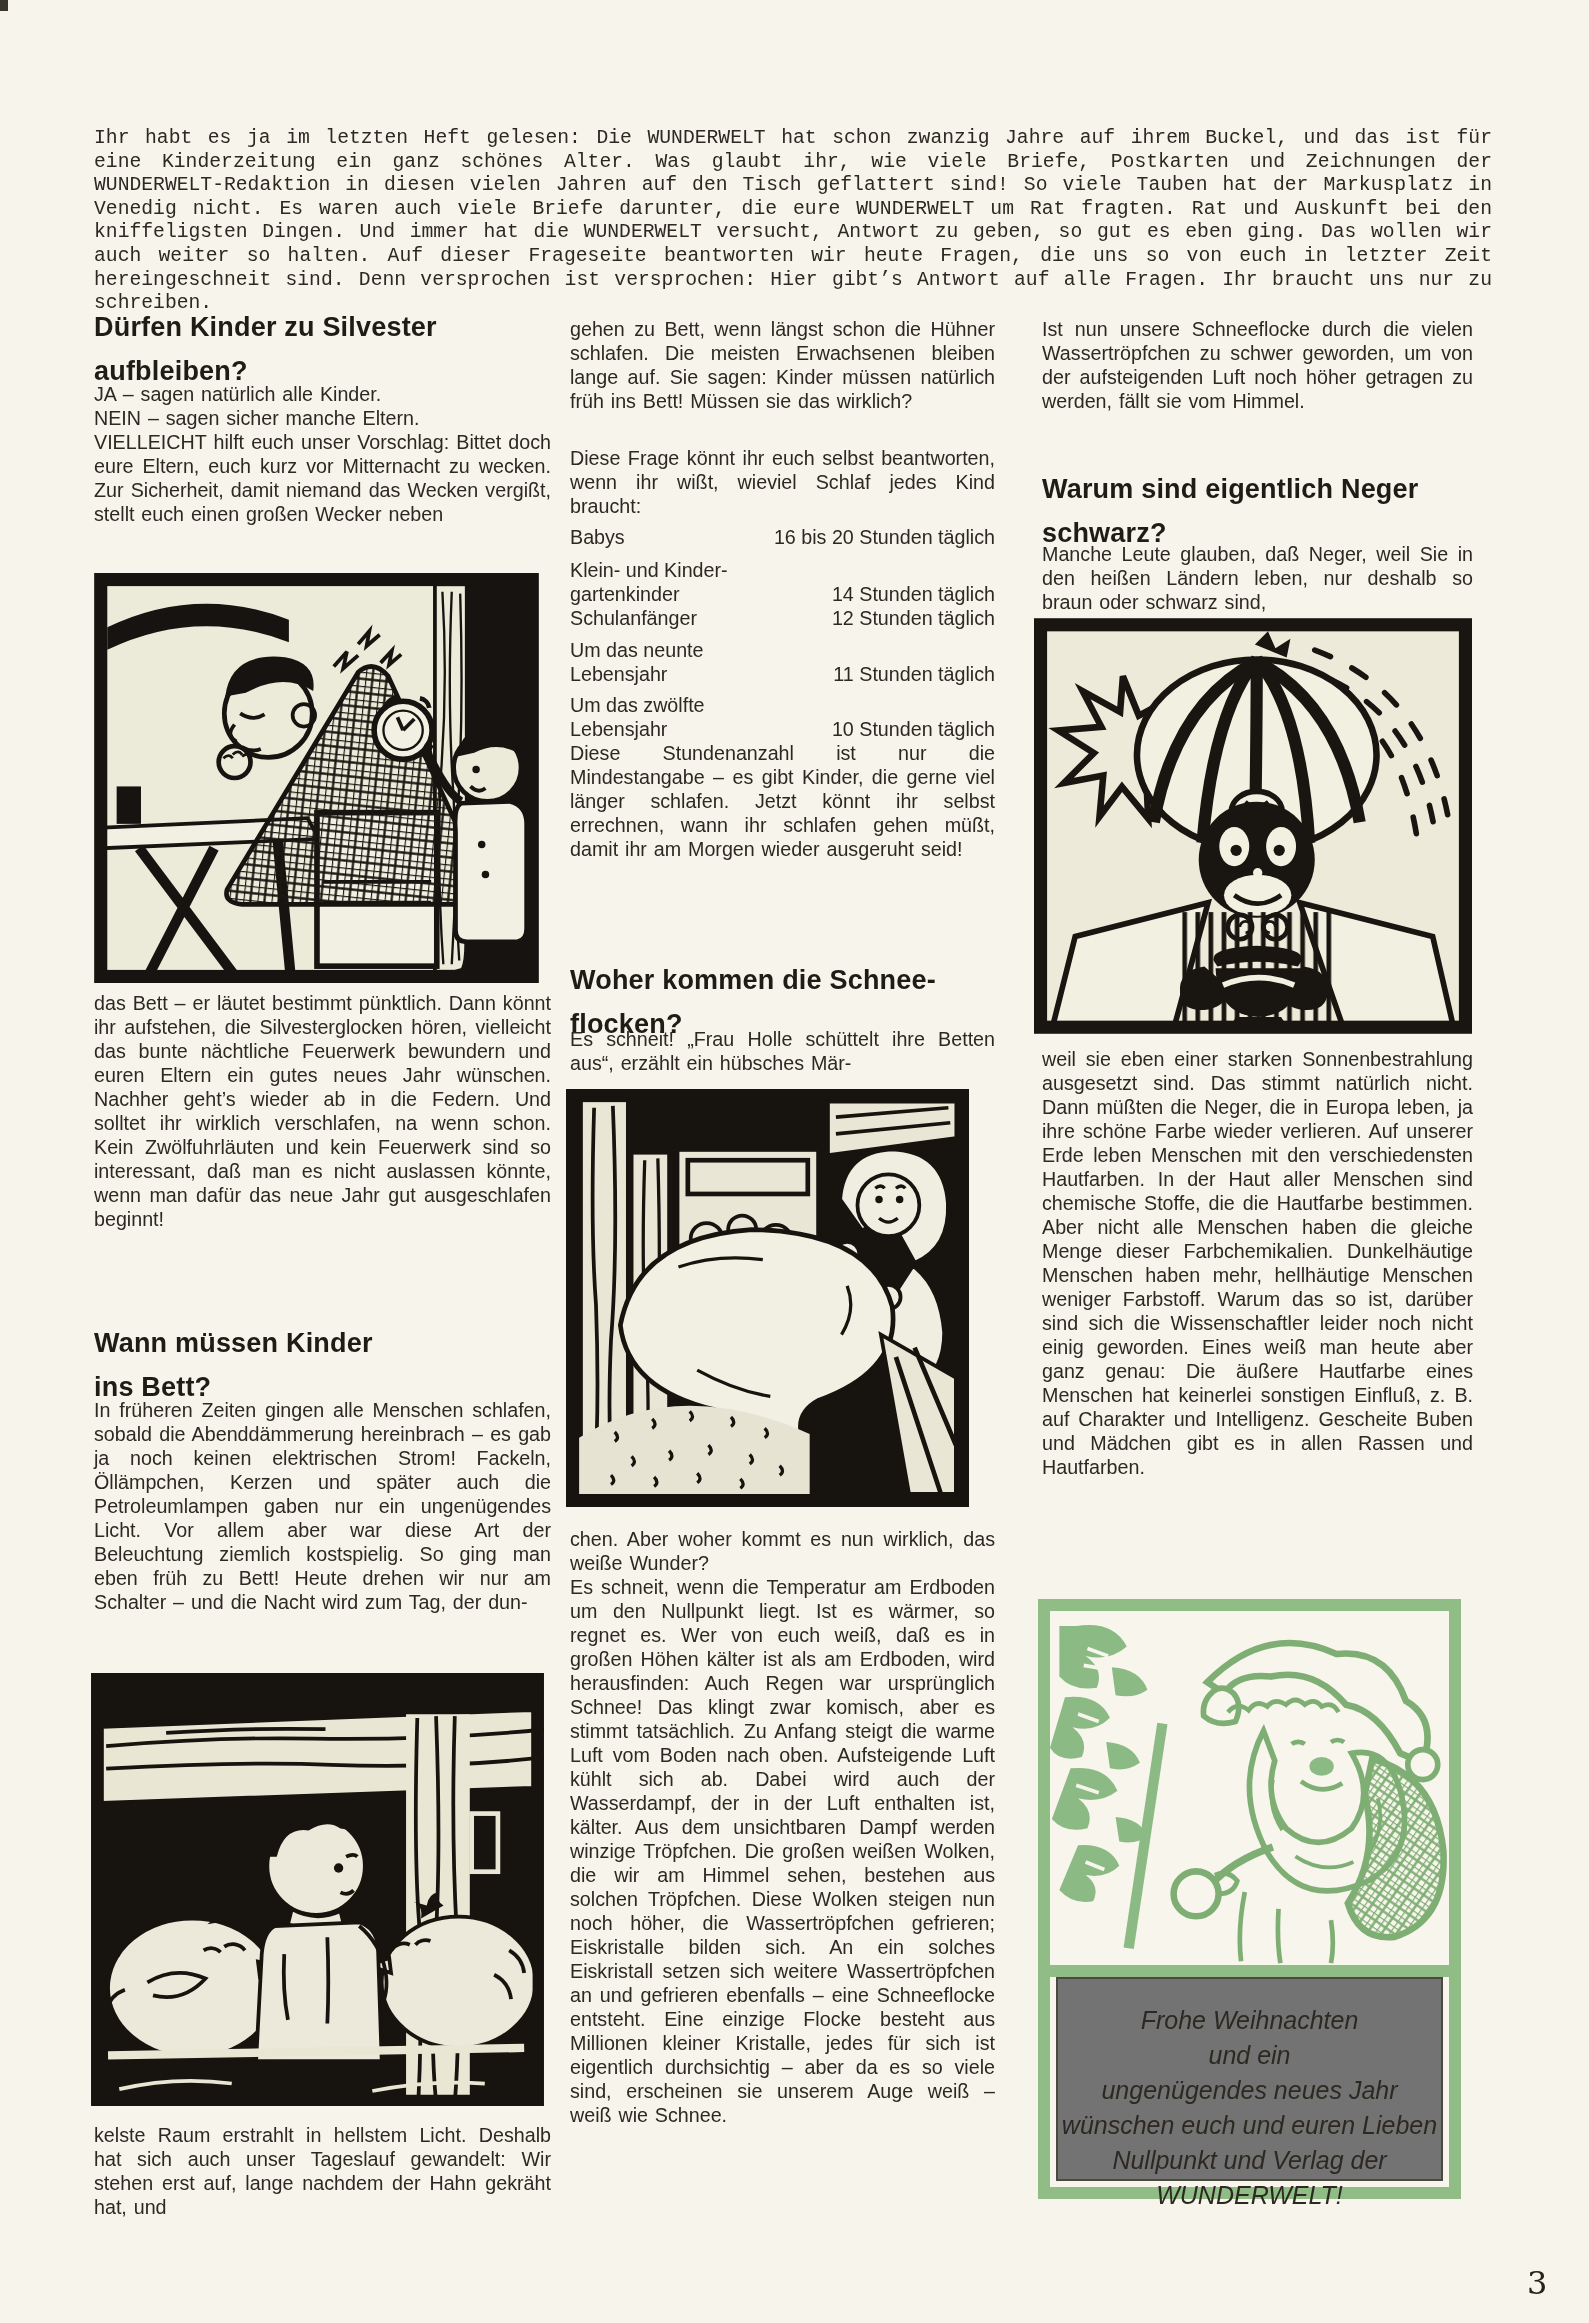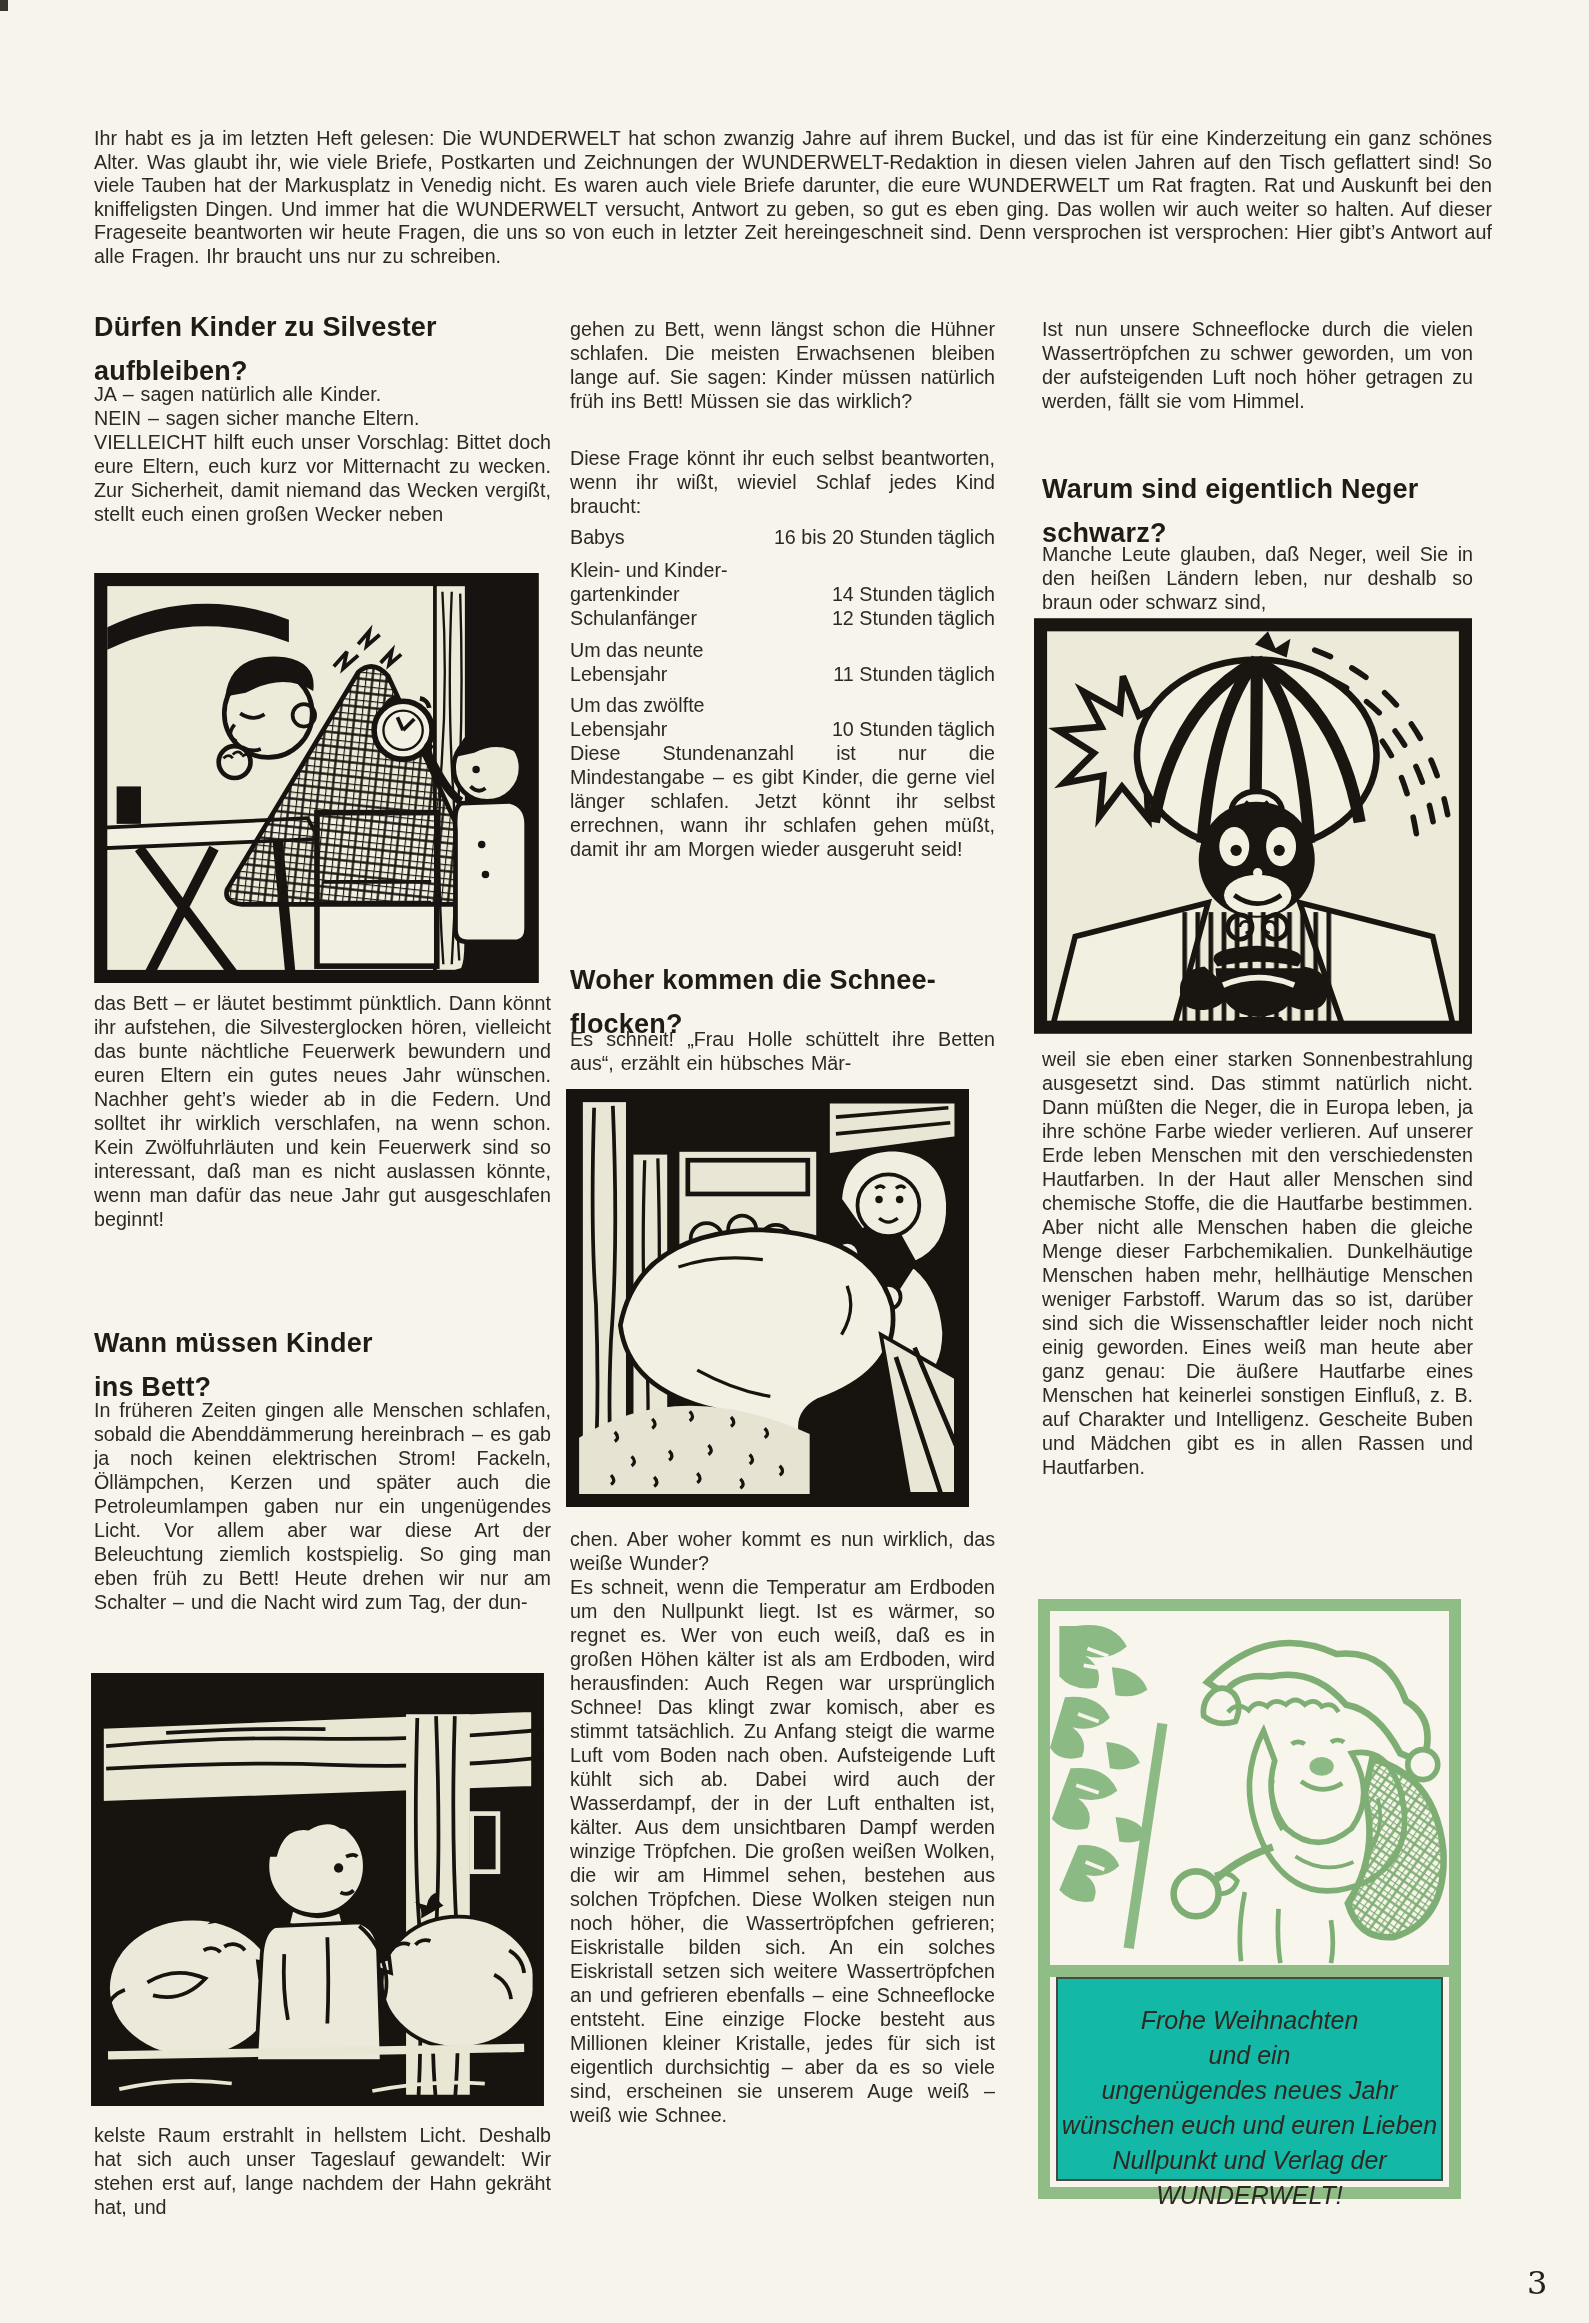--- a/index.html
+++ b/index.html
@@ -9,41 +9,41 @@
   .body-txt{font-size:19.7px;line-height:24px;text-align:justify;word-spacing:1.4px;
             color:#2d2922;white-space:normal;}
   .preline{white-space:pre-line;}
   .q-head{font-size:27px;line-height:44px;font-weight:bold;color:#1f1b15;white-space:pre-line;
           letter-spacing:0.2px;}
   #masthead{left:111px;top:24px;width:1405px;font-family:"DejaVu Serif",serif;font-weight:bold;
             font-size:59px;letter-spacing:-0.9px;white-space:nowrap;
             text-shadow:0 0 0.6px currentColor;}
   .tgreen{color:#8cb884;text-shadow:0 0 0.7px #8cb884;}
   .tblack{color:#221c14;text-shadow:0 0 0.7px #221c14;}
-  #intro{left:94px;top:127px;width:1398px;font-size:19.7px;line-height:23.6px;}
+  #intro{left:94px;top:127px;width:1398px;font-size:19.7px;line-height:23.6px;font-family:Liberation Mono, monospace;}
   
   .c1{left:94px;width:457px;}
   .c2{left:570px;width:425px;}
   .c3{left:1042px;width:431px;}
   
   #sleep-table{left:570px;top:525px;width:425px;font-size:19.7px;line-height:24px;}
   .srow{position:relative;}
   .srow .slabel{white-space:pre-line;display:block;}
   .srow .sval{position:absolute;right:0;bottom:0;}
   .mt8{margin-top:7.5px;}
   .mt9{margin-top:9px;}
   
   .illu svg{display:block;width:100%;height:100%;}
   
   #greeting-box{left:1038px;top:1599px;width:423px;height:600px;border:12px solid #90bd86;
                 background:#f7f5ec;box-sizing:border-box;}
   #santa-area{position:absolute;left:0;top:0;right:0;height:354px;overflow:hidden;}
   #green-divider{position:absolute;left:0;top:354px;right:0;height:12px;background:#90bd86;}
   #greeting-panel{position:absolute;left:5.6px;right:5.6px;top:366px;bottom:5.6px;
-                  border:2.8px solid #4a4a40;background:#14b8a6;}
+                  border:2.8px solid #4a4a40;background:#737373;}
   #greeting-text{position:absolute;left:0;right:0;top:24px;text-align:center;
                  font-style:italic;font-size:25px;line-height:35px;color:#2d2922;}
   #page-number{left:1527px;top:2264px;font-family:"DejaVu Serif",serif;font-size:32px;color:#26221b;}
   #corner-speck{left:0;top:0;width:8.4px;height:11.2px;background:#3a362e;}
 </style>
 </head>
 <body>
 
 <div id="page">
 

